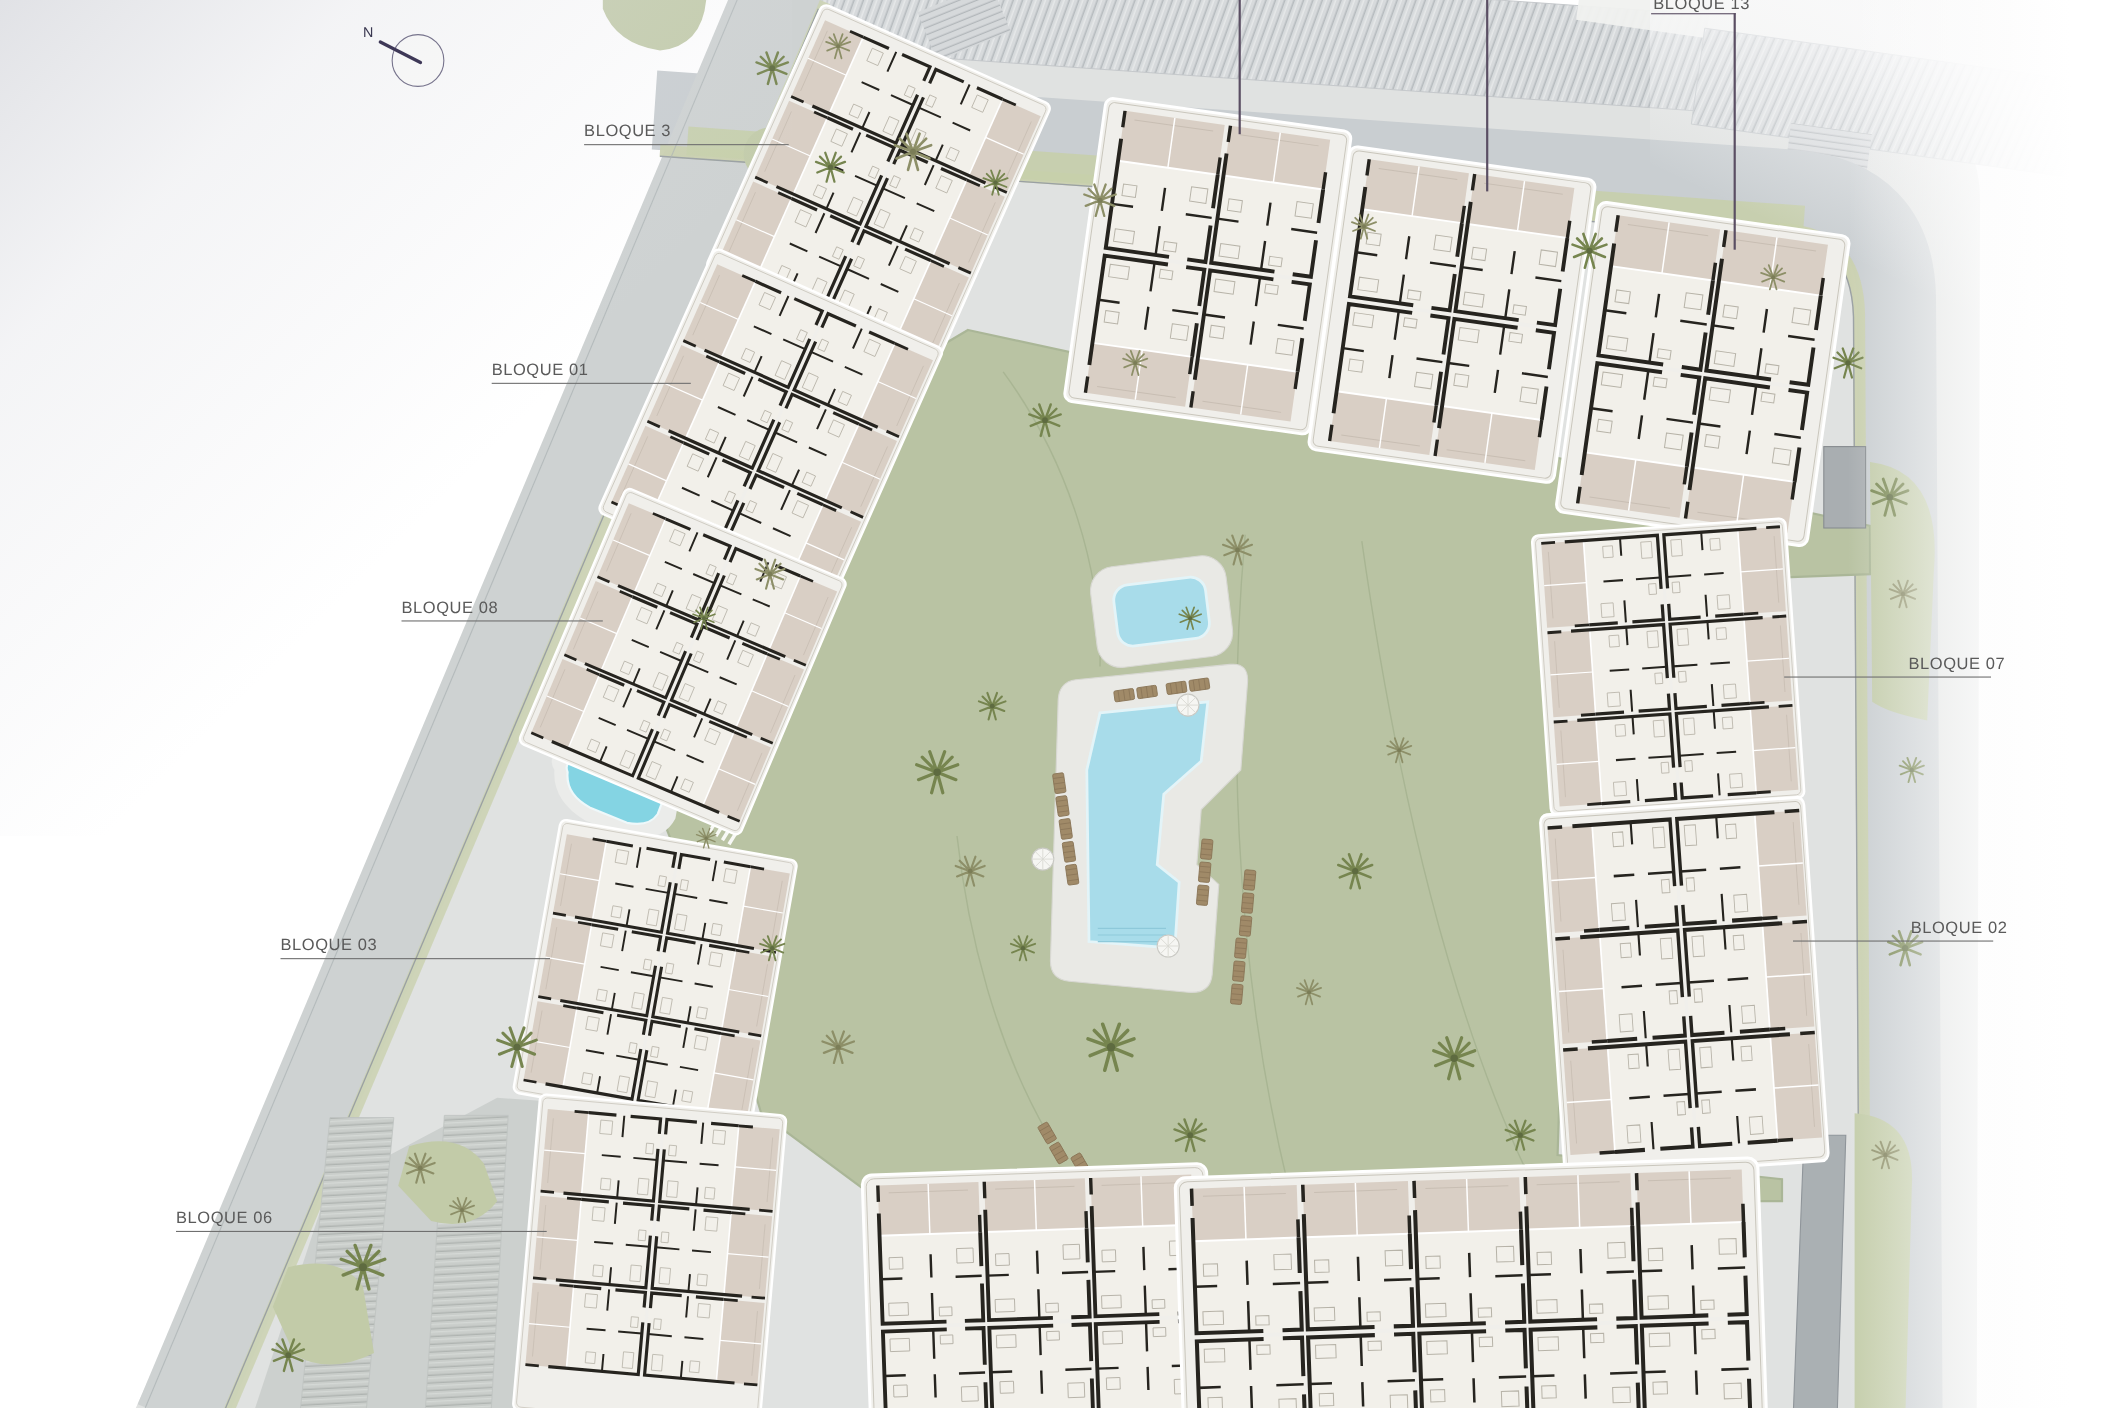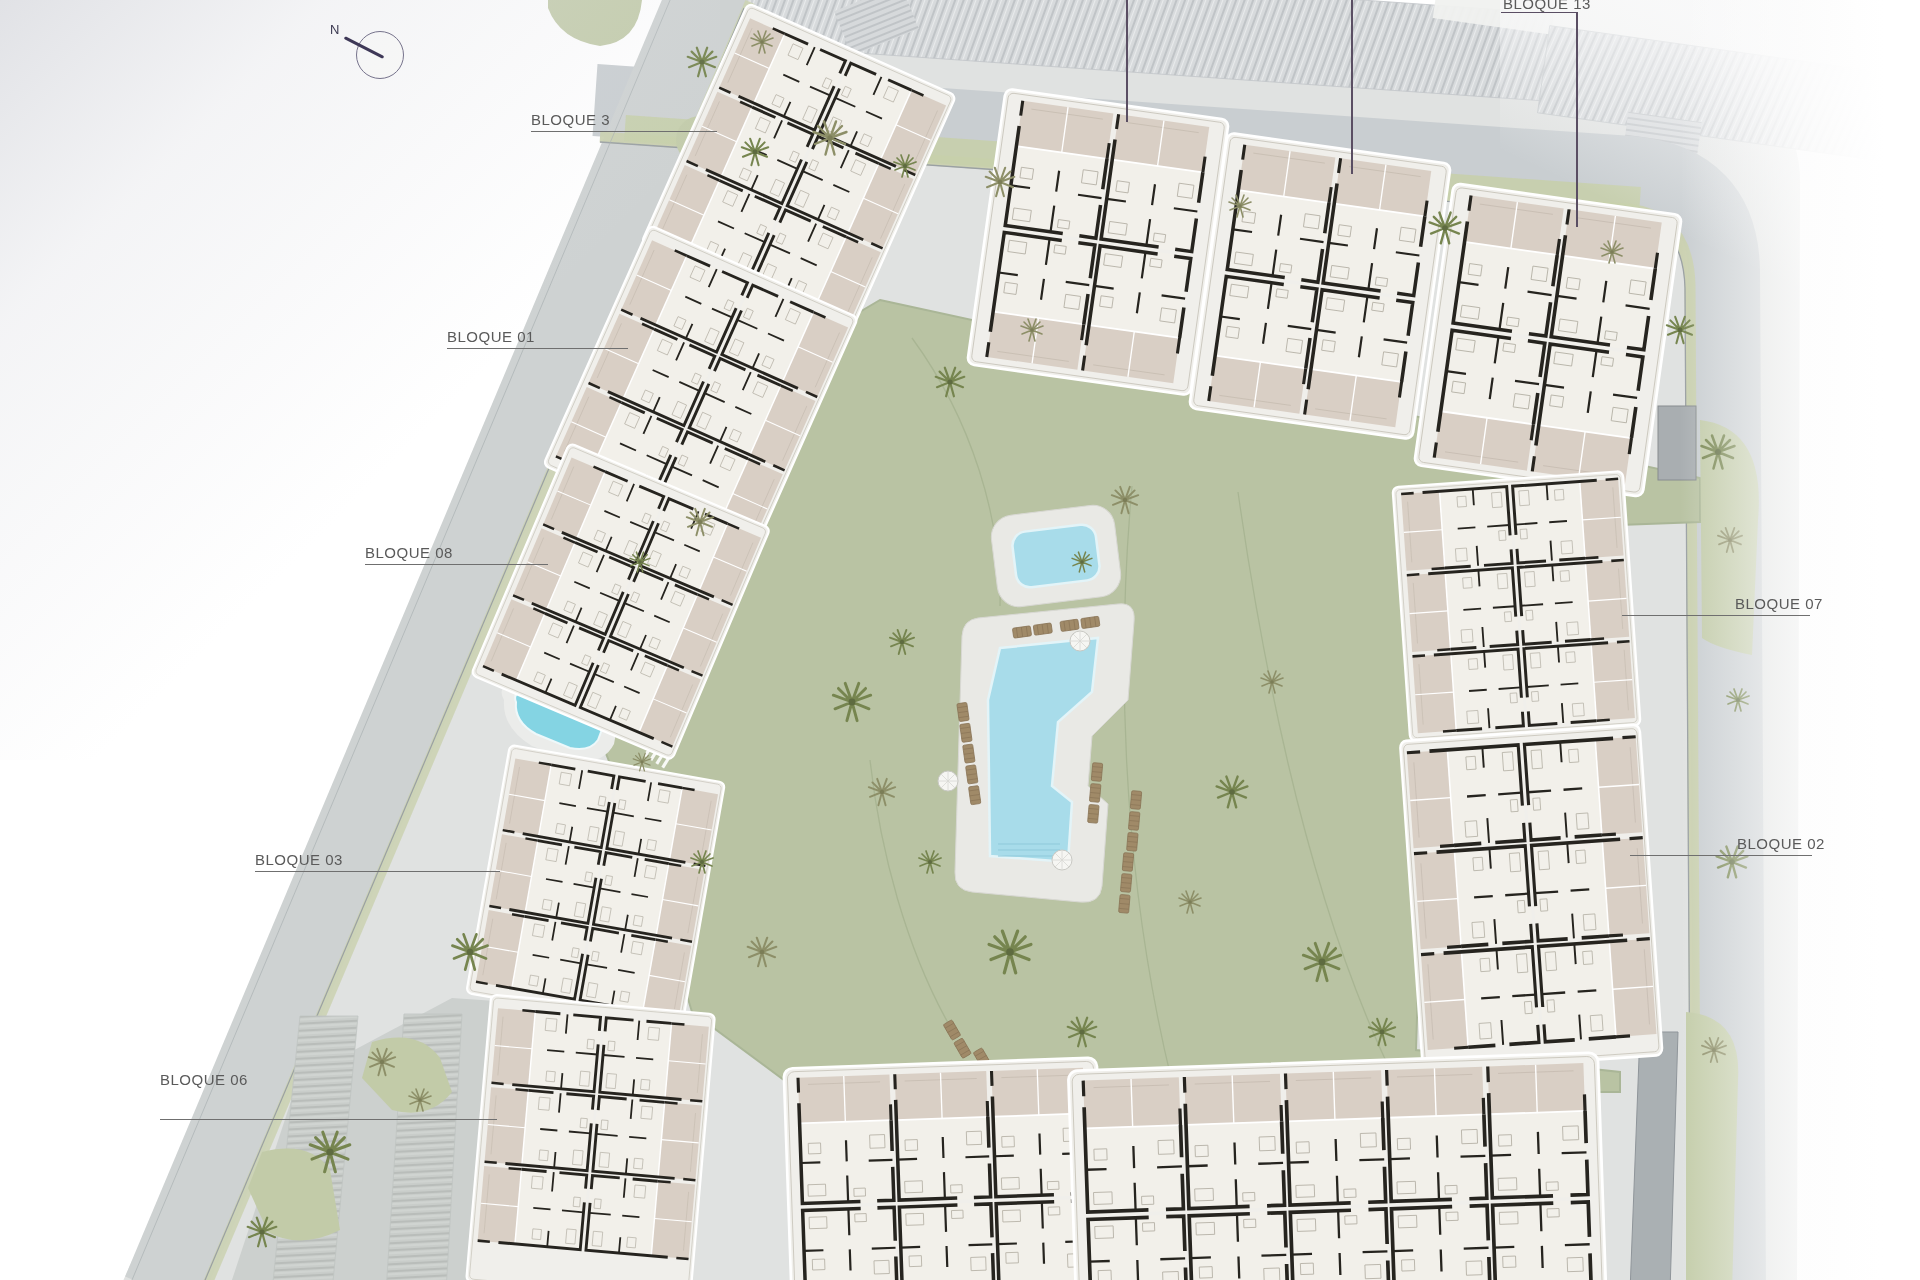--- a/index.html
+++ b/index.html
@@ -359,18 +359,18 @@
 <div class="ln" style="left:1630px;top:855px;width:182px;height:1px"></div>
 <div class="lnp" style="left:1501px;top:12px;width:77px;height:1px"></div>
 <div class="lnp" style="left:1576px;top:12px;width:2px;height:215px"></div>
 <div class="lnp" style="left:1126px;top:0px;width:2px;height:122px"></div>
 <div class="lnp" style="left:1351px;top:0px;width:2px;height:174px"></div>
 
 <span class="lbl" style="left:531px;top:112px">BLOQUE 3</span>
 <span class="lbl" style="left:447px;top:329px">BLOQUE 01</span>
 <span class="lbl" style="left:365px;top:545px">BLOQUE 08</span>
 <span class="lbl" style="left:255px;top:852px">BLOQUE 03</span>
-<span class="lbl" style="left:160px;top:1072px">BLOQUE 06</span>
+<span class="lbl" style="left:160px;top:1100px">BLOQUE 06</span>
 <span class="lbl" style="left:1735px;top:596px">BLOQUE 07</span>
 <span class="lbl" style="left:1737px;top:836px">BLOQUE 02</span>
 <span class="lbl" style="left:1503px;top:-4px">BLOQUE 13</span>
 
 </div>
 
 </body></html>

